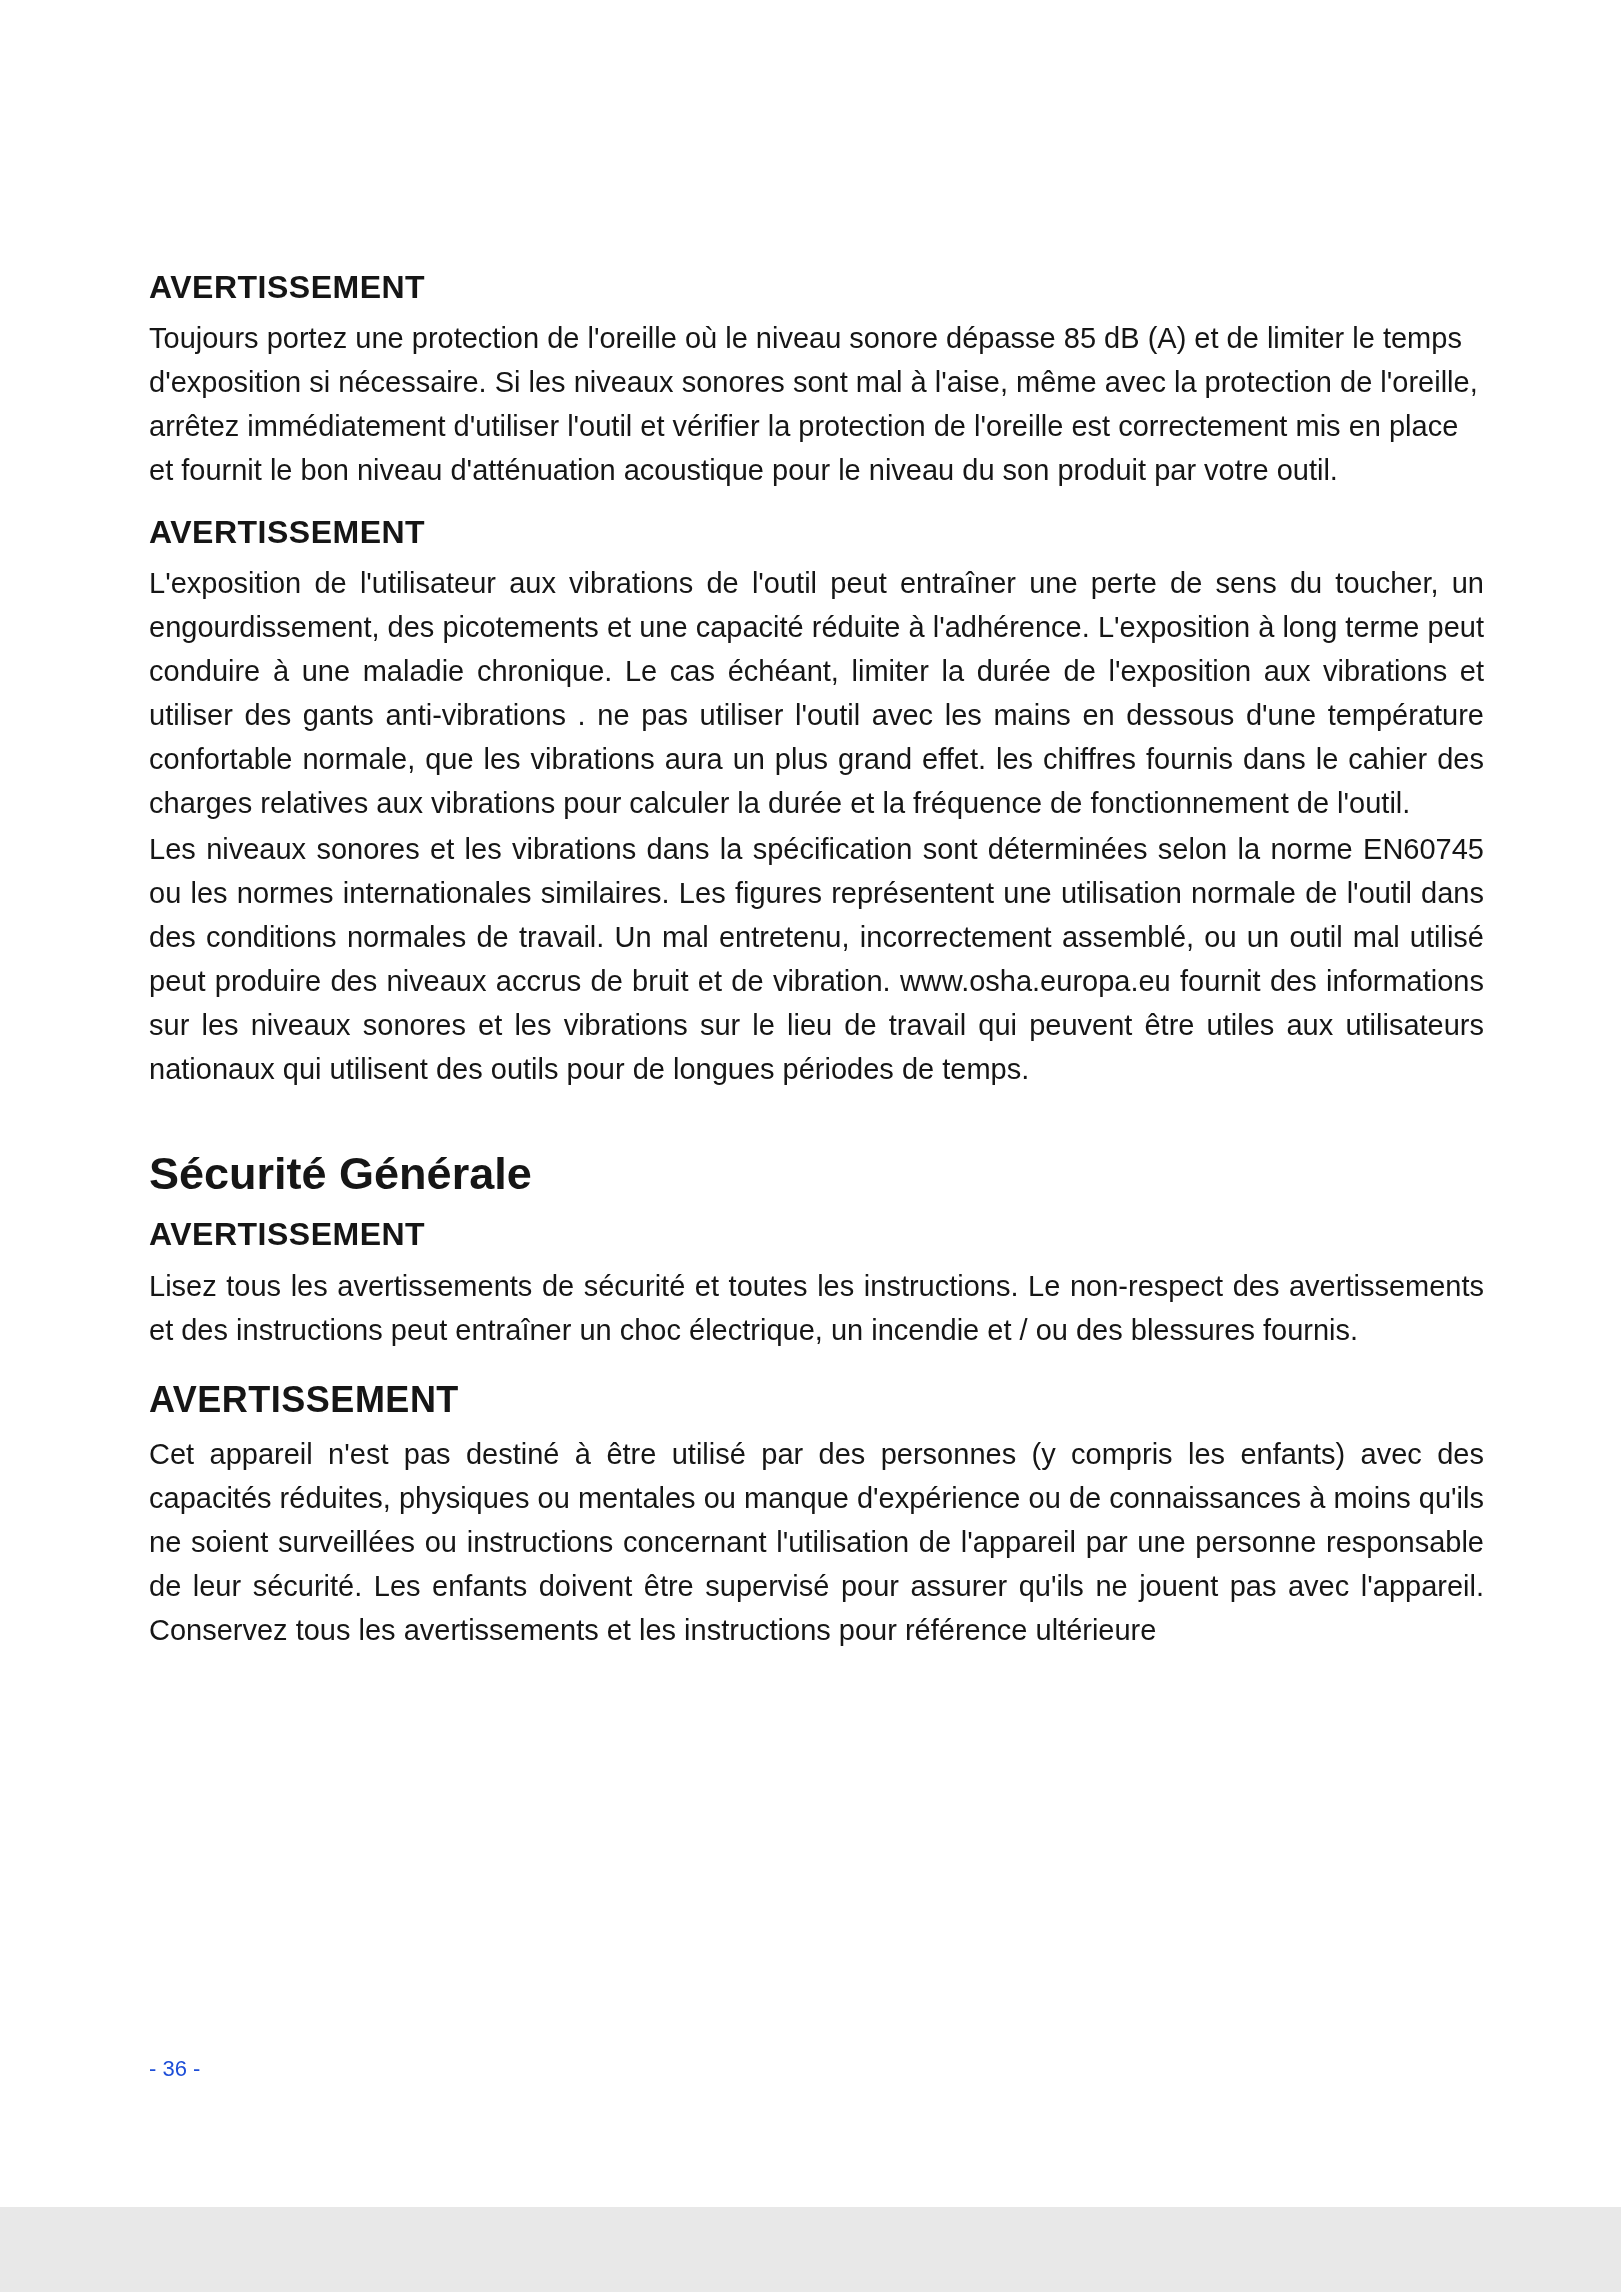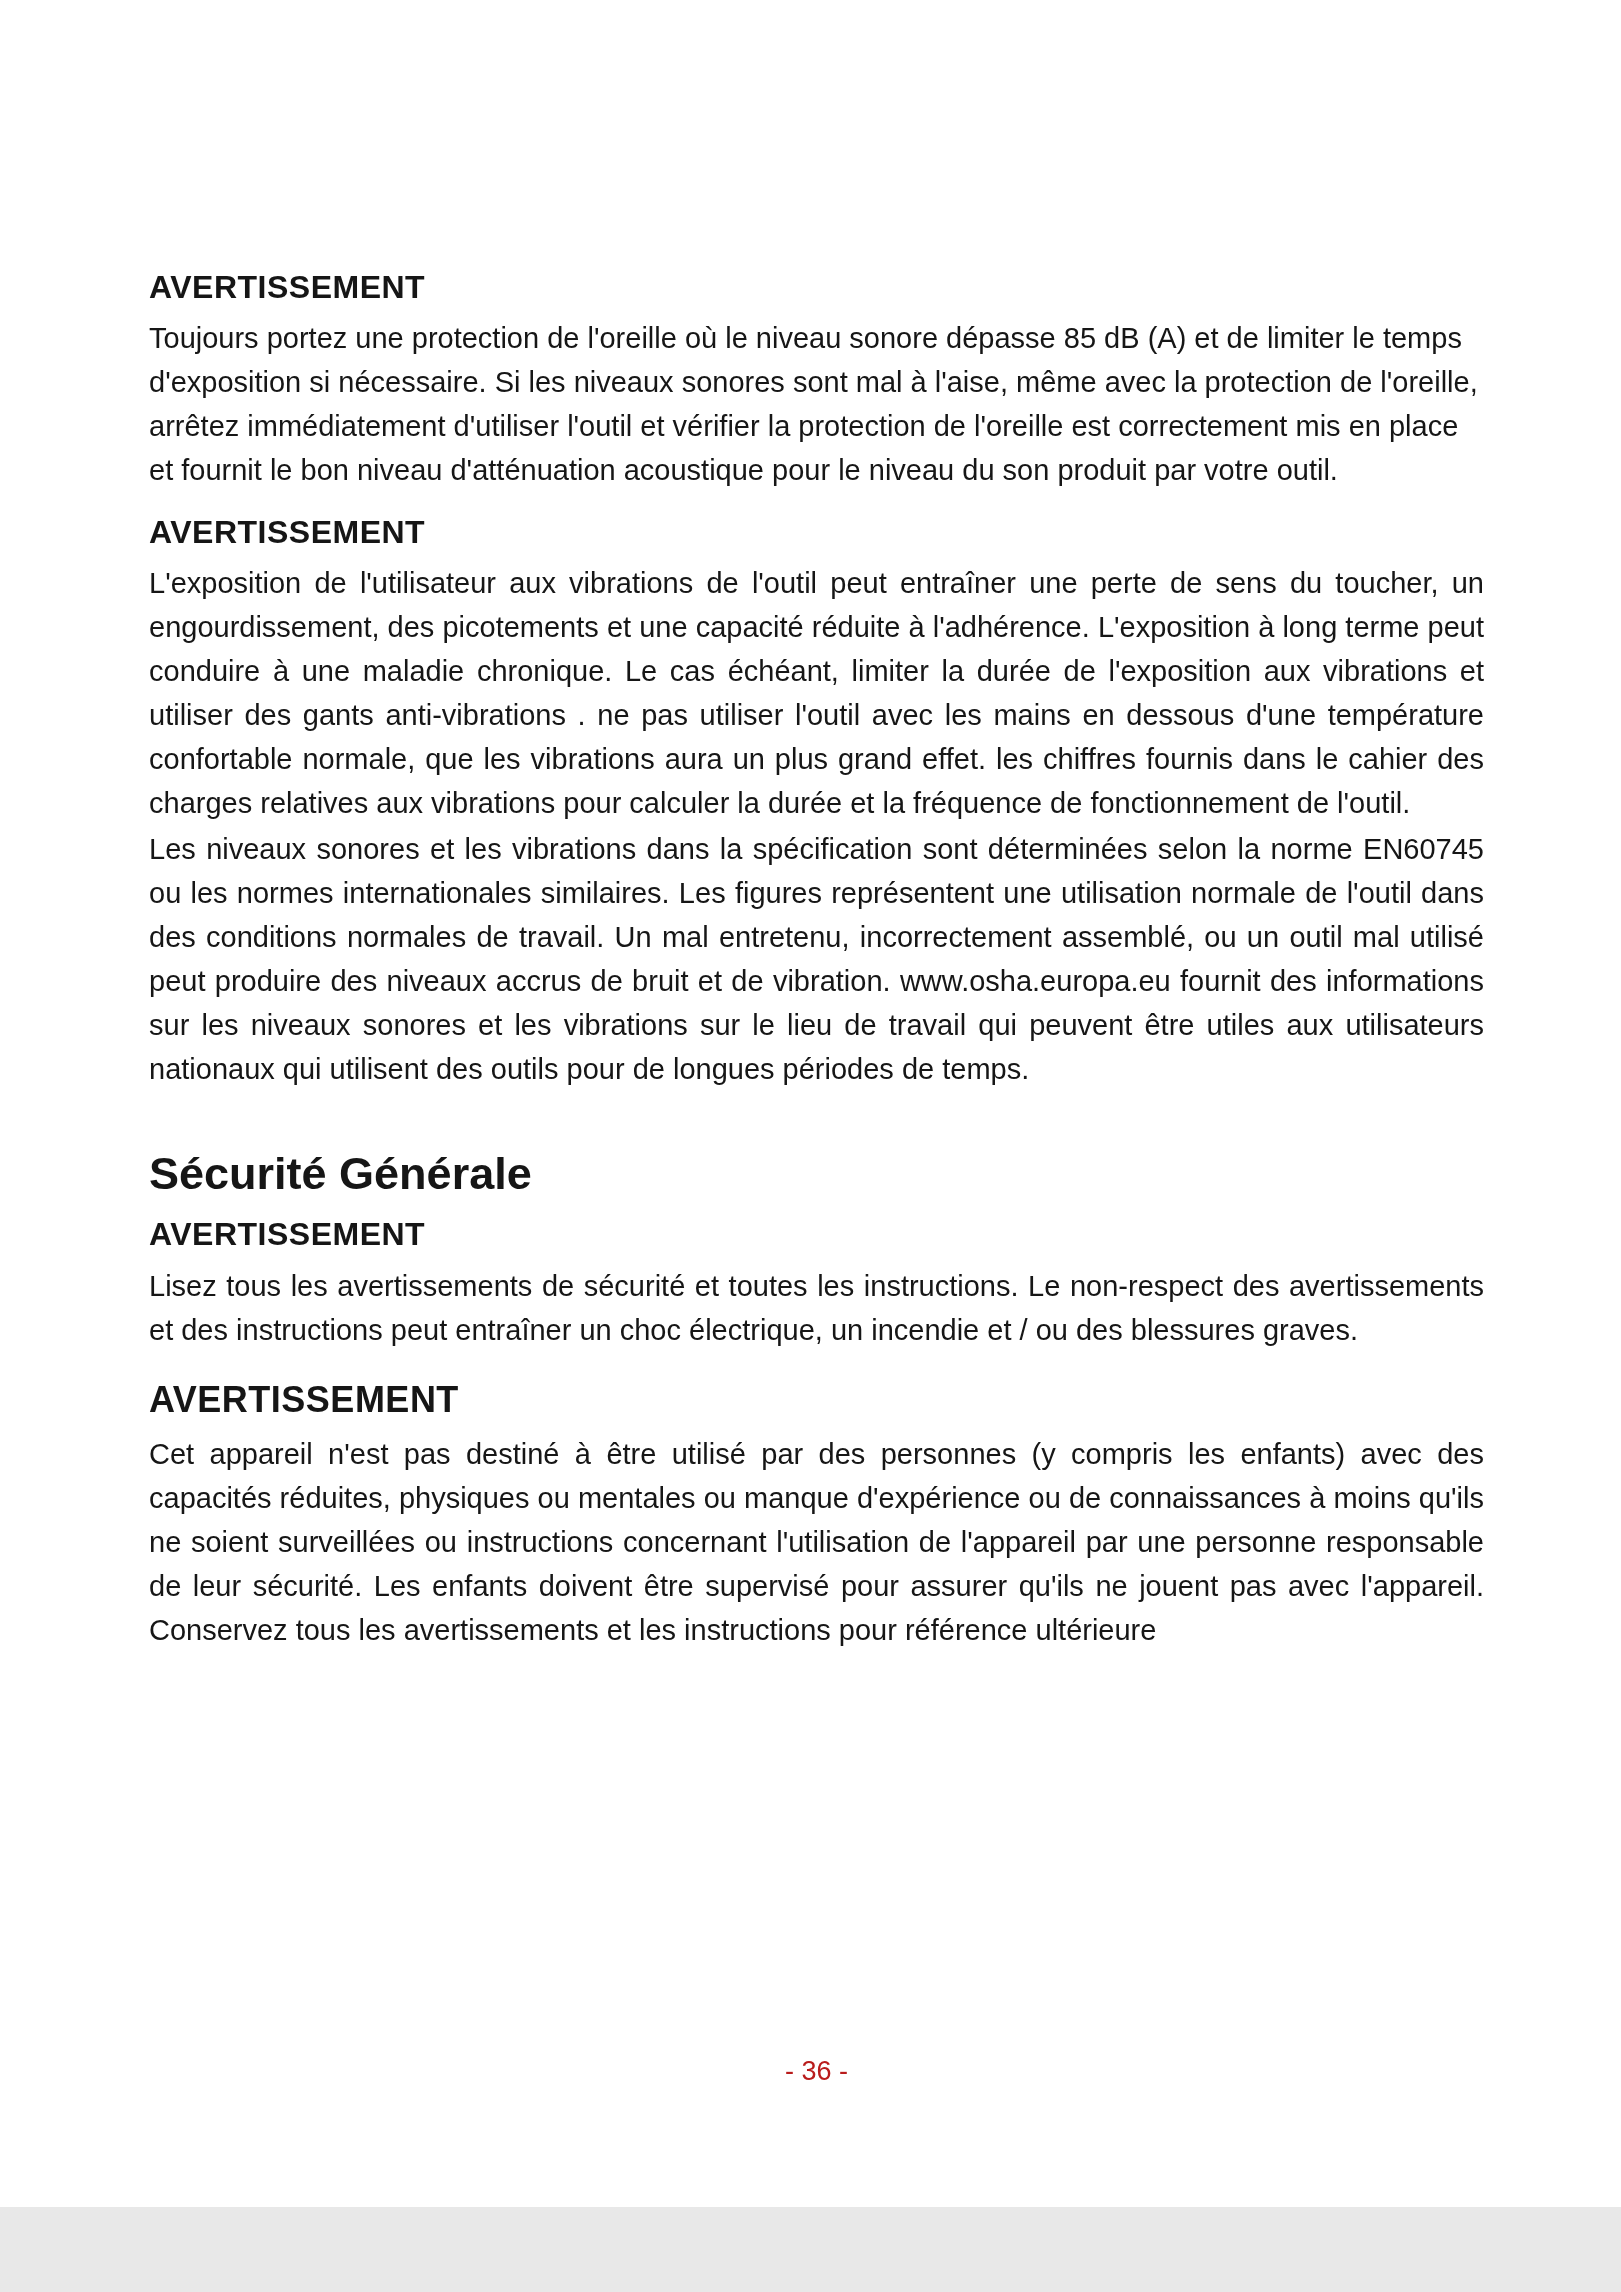--- a/index.html
+++ b/index.html
@@ -50,42 +50,41 @@
     font-weight: bold;
     text-align: left;
     margin: 55px 0 11.8px 0;
     line-height: 1.25;
   }
   .page-number {
     position: absolute;
     top: 2056px;
     left: 149px;
     width: 1335px;
-    text-align: center;
-    font-size: 27px;
-    color: #b91c1c;
+    font-size: 22px;
+    color: #1d4ed8;
   }
 </style>
 </head>
 <body>
 
 <div class="page">
   <div class="content">
 
     <h2 class="warning-heading first">AVERTISSEMENT</h2>
     <p class="body-para">Toujours portez une protection de l'oreille où le niveau sonore dépasse 85 dB (A) et de limiter le temps d'exposition si nécessaire. Si les niveaux sonores sont mal à l'aise, même avec la protection de l'oreille, arrêtez immédiatement d'utiliser l'outil et vérifier la protection de l'oreille est correctement mis en place et fournit le bon niveau d'atténuation acoustique pour le niveau du son produit par votre outil.</p>
 
     <h2 class="warning-heading">AVERTISSEMENT</h2>
     <p class="body-para justify">L'exposition de l'utilisateur aux vibrations de l'outil peut entraîner une perte de sens du toucher, un engourdissement, des picotements et une capacité réduite à l'adhérence. L'exposition à long terme peut conduire à une maladie chronique. Le cas échéant, limiter la durée de l'exposition aux vibrations et utiliser des gants anti-vibrations . ne pas utiliser l'outil avec les mains en dessous d'une température confortable normale, que les vibrations aura un plus grand effet. les chiffres fournis dans le cahier des charges relatives aux vibrations pour calculer la durée et la fréquence de fonctionnement de l'outil.</p>
     <p class="body-para justify">Les niveaux sonores et les vibrations dans la spécification sont déterminées selon la norme EN60745 ou les normes internationales similaires. Les figures représentent une utilisation normale de l'outil dans des conditions normales de travail. Un mal entretenu, incorrectement assemblé, ou un outil mal utilisé peut produire des niveaux accrus de bruit et de vibration. www.osha.europa.eu fournit des informations sur les niveaux sonores et les vibrations sur le lieu de travail qui peuvent être utiles aux utilisateurs nationaux qui utilisent des outils pour de longues périodes de temps.</p>
 
     <h1 class="section-title">Sécurité Générale</h1>
 
     <h2 class="warning-heading first">AVERTISSEMENT</h2>
-    <p class="body-para justify">Lisez tous les avertissements de sécurité et toutes les instructions. Le non-respect des avertissements et des instructions peut entraîner un choc électrique, un incendie et / ou des blessures graves.</p>
+    <p class="body-para justify">Lisez tous les avertissements de sécurité et toutes les instructions. Le non-respect des avertissements et des instructions peut entraîner un choc électrique, un incendie et / ou des blessures fournis.</p>
 
     <h2 class="warning-heading large">AVERTISSEMENT</h2>
     <p class="body-para justify">Cet appareil n'est pas destiné à être utilisé par des personnes (y compris les enfants) avec des capacités réduites, physiques ou mentales ou manque d'expérience ou de connaissances à moins qu'ils ne soient surveillées ou instructions concernant l'utilisation de l'appareil par une personne responsable de leur sécurité. Les enfants doivent être supervisé pour assurer qu'ils ne jouent pas avec l'appareil. Conservez tous les avertissements et les instructions pour référence ultérieure</p>
 
   </div>
 
   <div class="page-number">- 36 -</div>
 </div>
 
 

